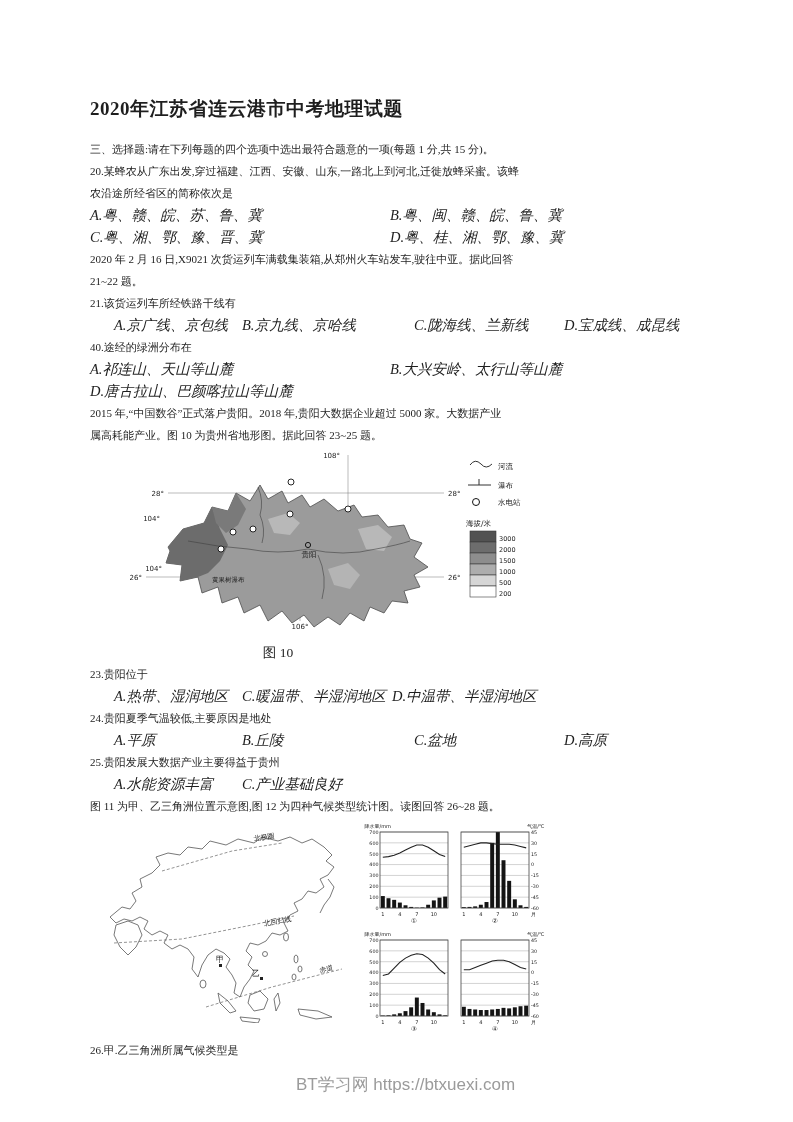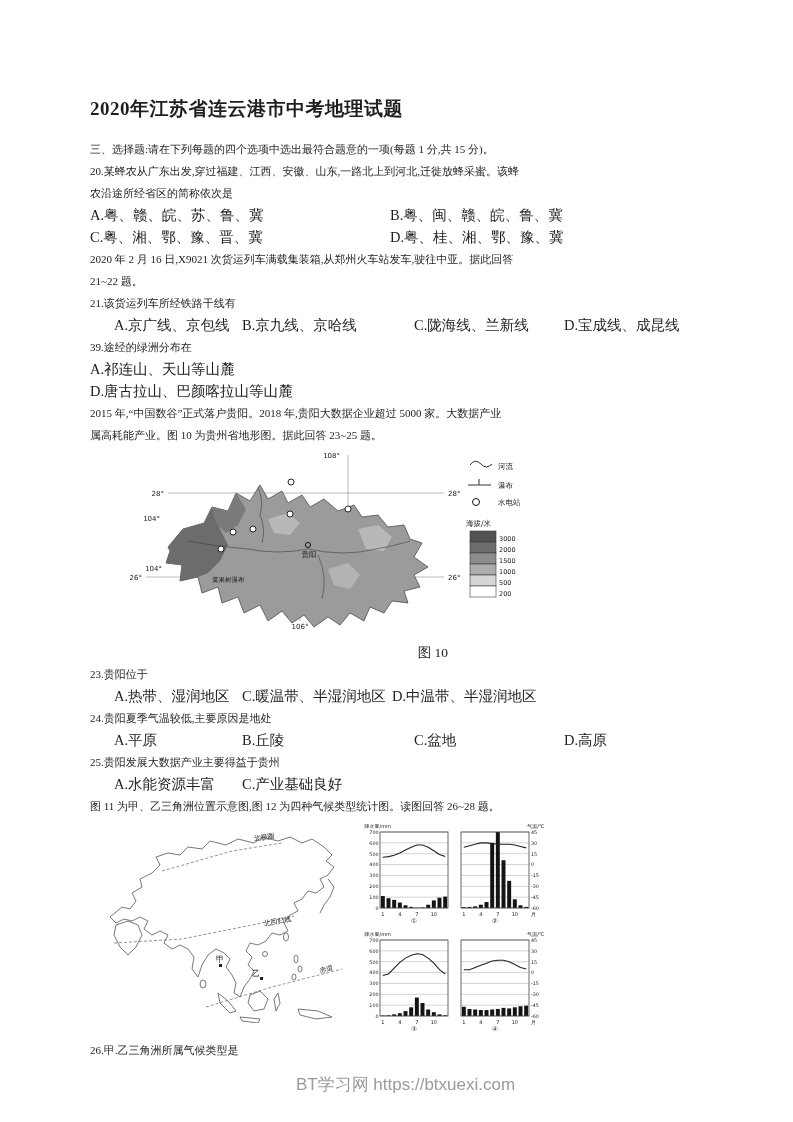--- a/index.html
+++ b/index.html
@@ -2,26 +2,26 @@
 <html><head>
 <meta charset="utf-8">
 <style>
   html,body{margin:0;padding:0;background:#e8e8e8;}
   .page{position:relative;width:793px;height:1122px;background:#ffffff;margin:0 auto;
         font-family:"Liberation Serif","DejaVu Serif",serif;color:#1e1e1e;overflow:hidden;}
   .content{position:absolute;left:90px;top:96px;width:616px;}
   .title{font-size:19px;font-weight:bold;text-align:left;margin:0 0 16px 0;letter-spacing:0.5px;}
   .line{font-size:11px;line-height:22px;white-space:nowrap;}
   .opts{display:flex;font-size:14.5px;line-height:22px;}
-  .opts span{display:block;white-space:nowrap;}
+  .opts span{display:block;white-space:nowrap;font-style:italic;}
   .c-half{width:300px;}
   .c1{width:128px;margin-left:24px;} .c2{width:172px;} .c3{width:150px;}
   .grow{flex:1;}
   .fig10{margin:3px 0 2px 18px;width:460px;}
-  .fig10-caption{width:340px;text-align:right;font-size:13.5px;line-height:16px;}
+  .fig10-caption{width:340px;text-align:center;font-size:13.5px;line-height:16px;}
   .fig1112{display:flex;align-items:flex-start;margin:4px 0 2px 12px;}
   .asia-map{width:248px;height:202px;}
   .charts-grid{display:grid;grid-template-columns:88px 88px;column-gap:5px;row-gap:2px;margin-left:14px;margin-top:2px;}
   .footer{position:absolute;left:18px;right:0;bottom:26px;text-align:center;
           font-family:"Liberation Sans","DejaVu Sans",sans-serif;font-size:17px;color:#9b9b9b;}
   svg text{font-family:"DejaVu Sans","Liberation Sans",sans-serif;fill:#222;}
 </style>
 </head>
 <body>
 
@@ -47,23 +47,24 @@
     <div class="line">21~22 题。</div>
 
     <div class="line">21.该货运列车所经铁路干线有</div>
     <div class="opts">
       <span class="c1">A.京广线、京包线</span>
       <span class="c2">B.京九线、京哈线</span>
       <span class="c3">C.陇海线、兰新线</span>
       <span class="grow">D.宝成线、成昆线</span>
     </div>
 
-    <div class="line">39.途经的绿洲分布在</div>
+    <div class="line">40.途经的绿洲分布在</div>
     <div class="opts">
       <span class="c-half">A.祁连山、天山等山麓</span>
+      <span class="grow">B.大兴安岭、太行山等山麓</span>
     </div>
     <div class="opts">
       <span class="grow">D.唐古拉山、巴颜喀拉山等山麓</span>
     </div>
 
     <div class="line">2015 年,“中国数谷”正式落户贵阳。2018 年,贵阳大数据企业超过 5000 家。大数据产业</div>
     <div class="line">属高耗能产业。图 10 为贵州省地形图。据此回答 23~25 题。</div>
 
     <div class="fig10">
       <svg width="460" height="192" viewBox="0 0 460 192">

